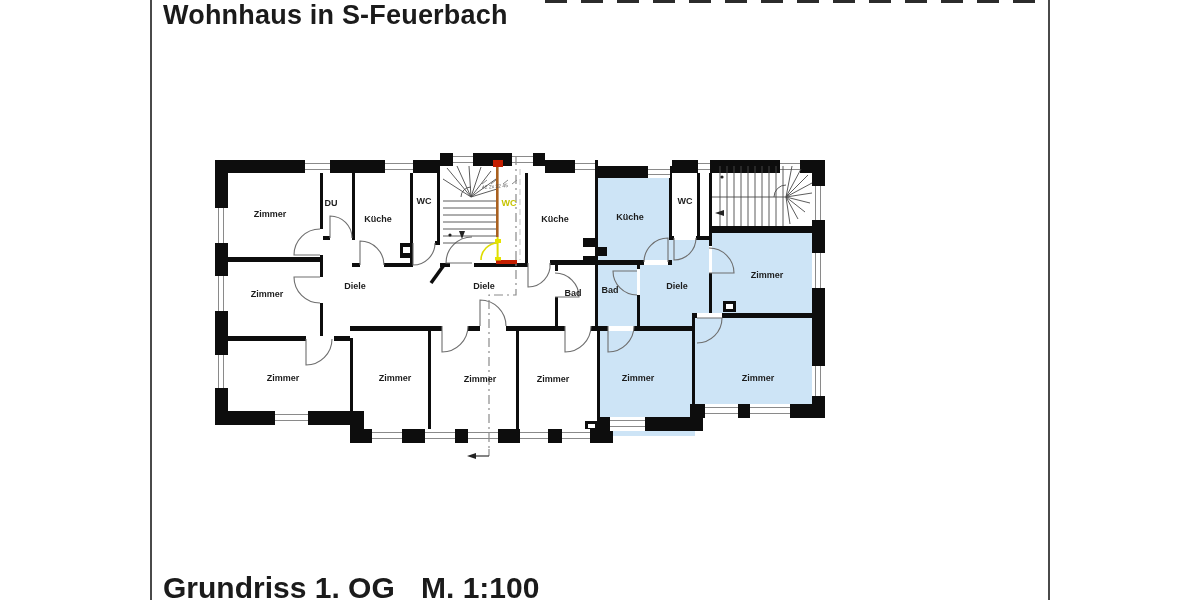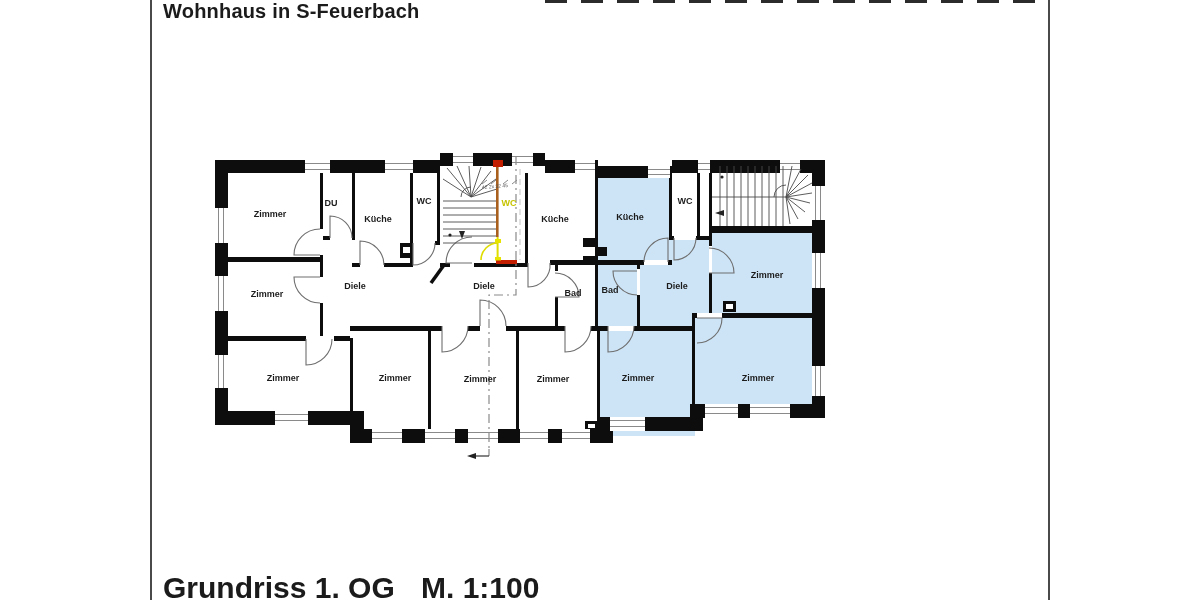--- a/index.html
+++ b/index.html
@@ -9,21 +9,21 @@
   }
   .frame-line{position:absolute;top:0;bottom:0;width:2px;background:#4a4a4a;}
   .frame-line.left{left:150px;}
   .frame-line.right{left:1048px;}
   .top-dash{
     position:absolute;top:0;left:545px;width:503px;height:3px;
     background:repeating-linear-gradient(90deg,#2b2b2b 0 22px,transparent 22px 36px);
   }
   .title{
     position:absolute;left:163px;top:0;margin:0;
-    font-size:20px;font-weight:bold;letter-spacing:.2px;color:#1b1b1b;white-space:nowrap;
+    font-size:27px;font-weight:bold;letter-spacing:.2px;color:#1b1b1b;white-space:nowrap;
   }
   .footer{position:absolute;top:571px;left:0;width:100%;height:40px;font-weight:bold;color:#1b1b1b;}
   .footer .fname{position:absolute;left:163px;font-size:30px;white-space:nowrap;}
   .footer .fscale{position:absolute;left:421px;font-size:30px;white-space:nowrap;}
   svg.plan{position:absolute;left:210px;top:153px;}
   svg text.rlabel{font-family:"Liberation Sans",sans-serif;font-weight:bold;font-size:9px;fill:#1c1c1c;}
   svg text.rlabel.yellow{fill:#c6c400;}
   svg text.scribble{font-family:"Liberation Sans",sans-serif;font-size:5px;fill:#555;}
 </style>
 </head>

